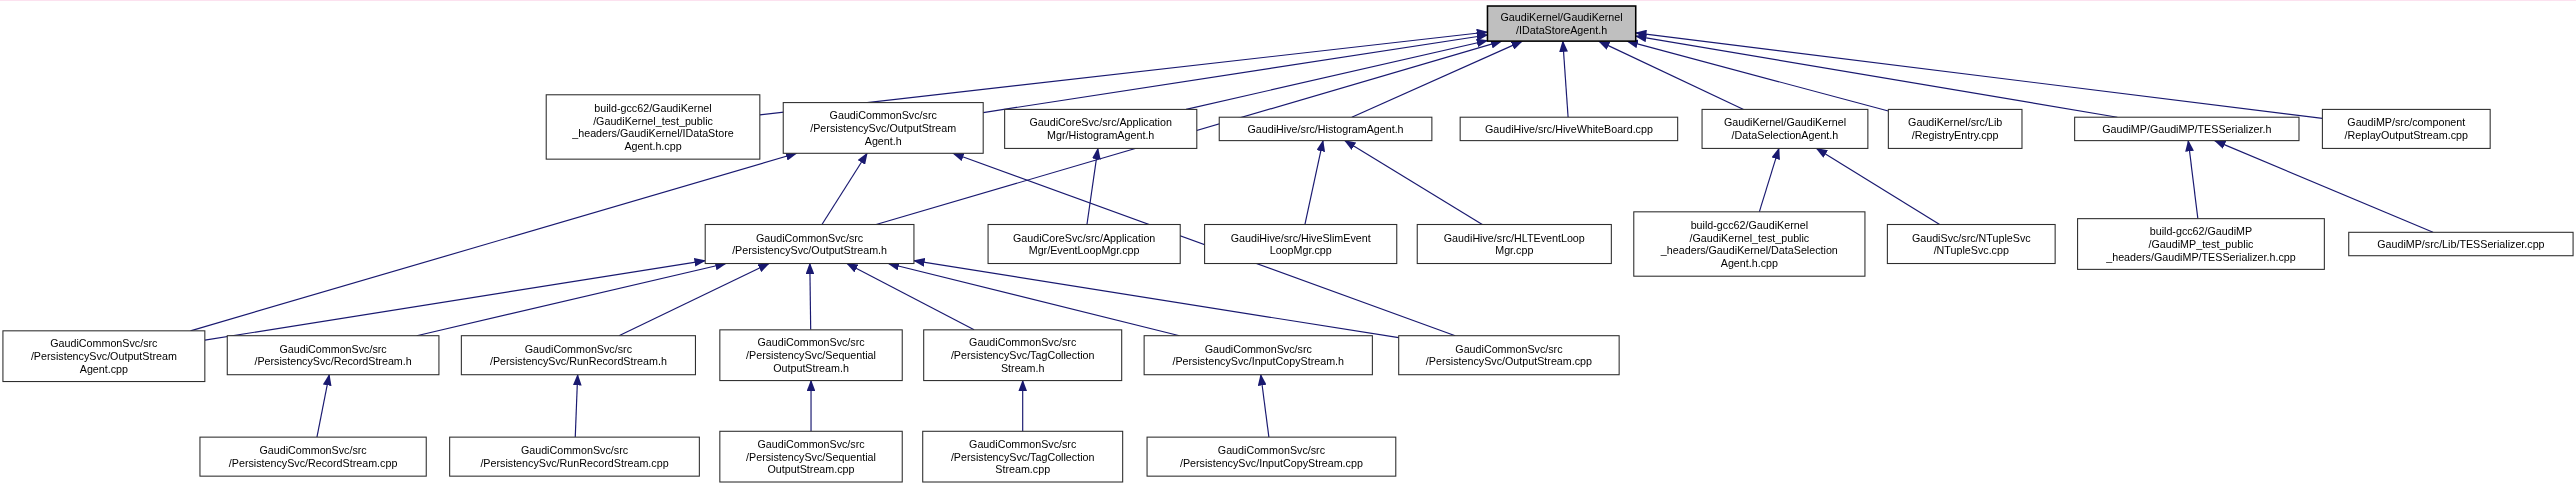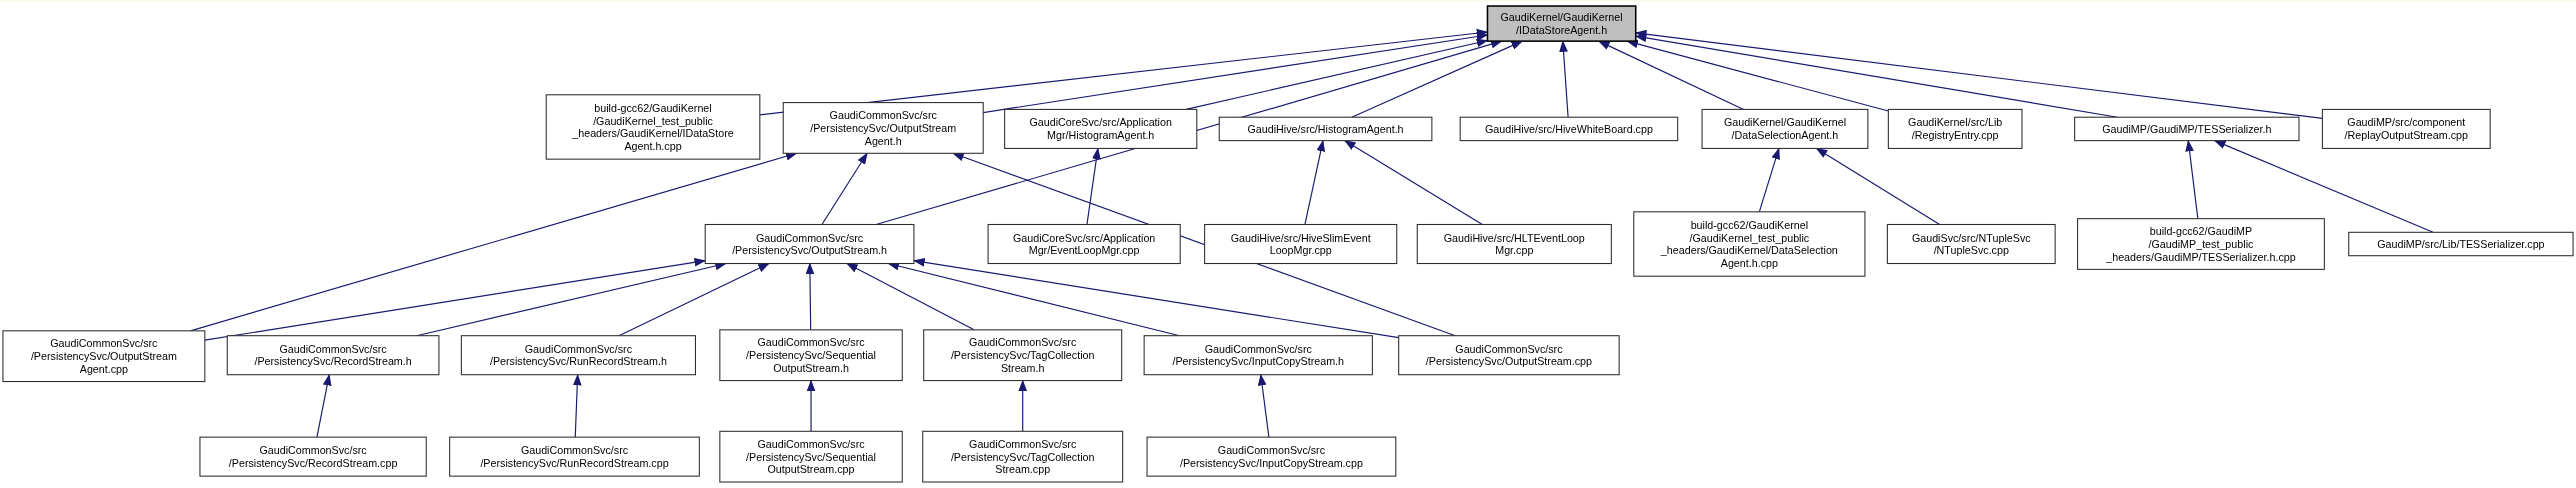--- a/index.html
+++ b/index.html
@@ -1,20 +1,20 @@
 <!DOCTYPE html>
 <html><head>
 <meta charset="utf-8">
 <style>
   html, body { margin: 0; padding: 0; background: #ffffff; }
   #stage {
     position: relative;
     width: 2576px;
     height: 488px;
-    background: #fde047;
+    background: #ec4899;
     font-family: "Liberation Sans", sans-serif;
   }
   svg text {
     font-family: "Liberation Sans", sans-serif;
     font-size: 11px;
     fill: #000000;
   }
 </style>
 </head>
 <body>

